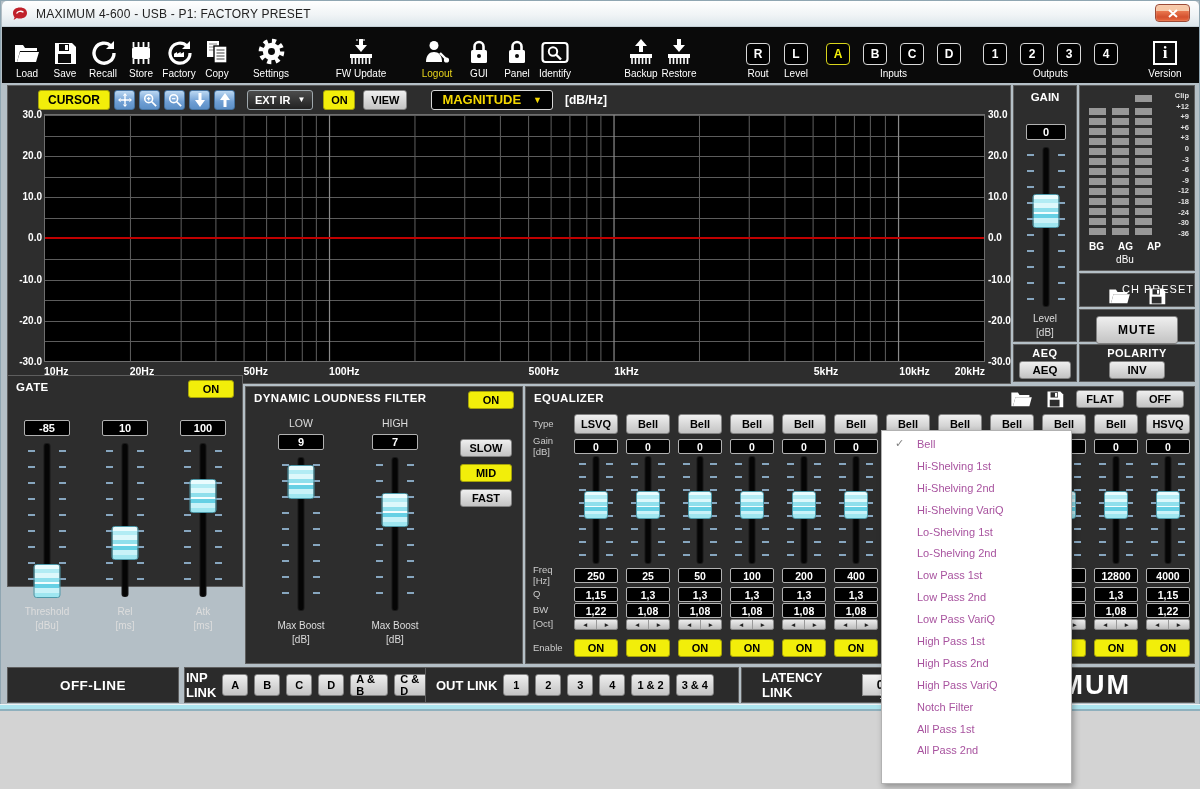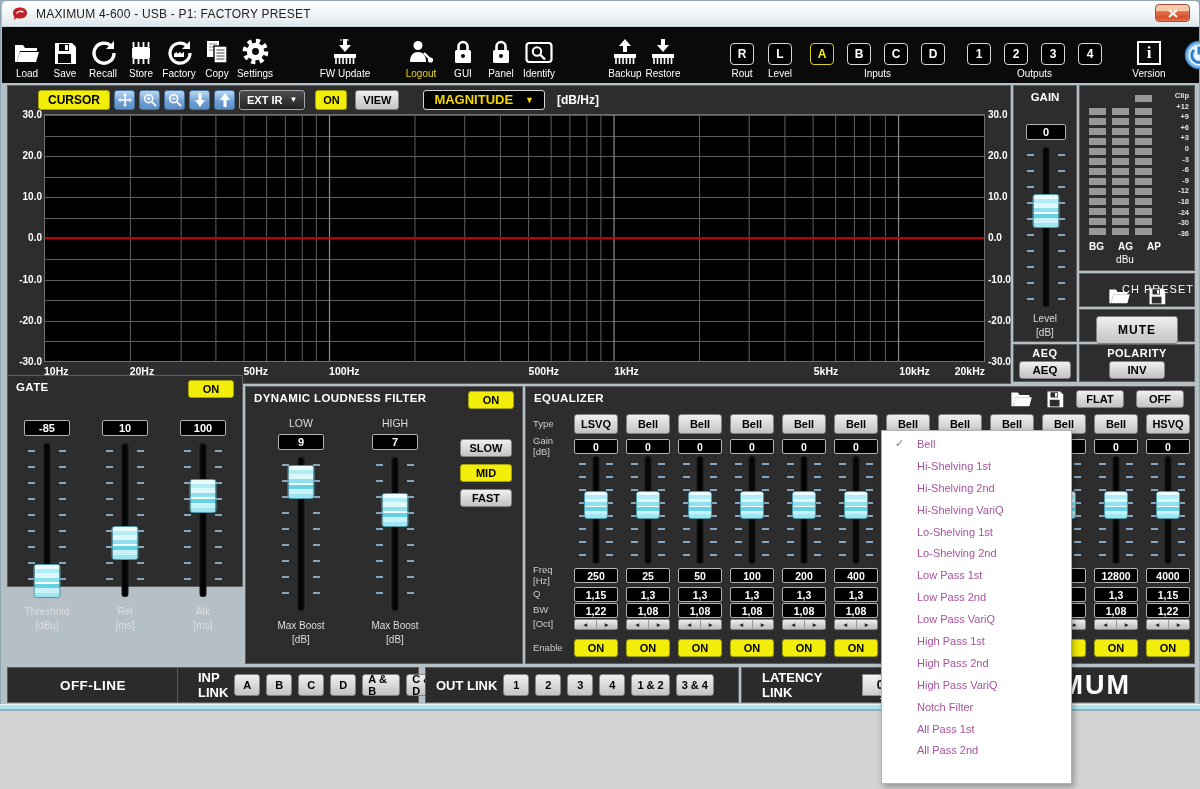--- a/index.html
+++ b/index.html
@@ -24,21 +24,21 @@
   .panel{position:absolute;background:#2d2d2d;border:1px solid #5e5e5e}
   .ptitle{position:absolute;left:8px;top:5px;color:#fff;font-weight:bold;font-size:11.5px;letter-spacing:.4px}
   .btn{background:linear-gradient(#efefef,#c3c3c3);border:1px solid #828282;border-radius:3px;color:#000;font-weight:bold;font-size:11px;display:flex;align-items:center;justify-content:center}
   .btn.yellow{background:#f2ee0a;border-color:#a5a20a}
   .onbtn{position:absolute;right:8px;top:4px;width:46px;height:18px}
   
   #graph{left:6px;top:84px;width:1004px;height:299px}
   .gcontrols{position:absolute;left:30px;top:3px;height:21px;display:flex;align-items:center;gap:4px}
   .cursorbtn{height:20px;padding:0 9px;font-size:12px}
   .bluebtn{width:21px;height:20px;border-radius:3px;border:1px solid #44719e;background:linear-gradient(#bcd8f2,#6f9fd4 60%,#5c8fc6);display:flex;align-items:center;justify-content:center}
-  .ddark{height:20px;background:linear-gradient(#4c4c4c,#222);border:1px solid #9fa8ad;border-radius:3px;color:#fff;font-weight:bold;font-size:11px;display:flex;align-items:center;gap:7px;padding:4px 7px;}
+  .ddark{height:20px;background:linear-gradient(#4c4c4c,#222);border:1px solid #9fa8ad;border-radius:3px;color:#fff;font-weight:bold;font-size:11px;display:flex;align-items:center;gap:7px;padding:4px 7px;margin-left:8px}
   .ddark .arr{font-size:8px}
   .viewbtn{width:44px;height:20px;font-size:11px;margin-left:4px}
   #magnitude{margin-left:20px;background:#000;border-color:#d8d8d8;color:#f5d800;font-size:13px;gap:12px;padding:0 10px}
   #magnitude .arr{color:#f5d800;font-size:9px}
   .unitlbl{color:#fff;font-weight:bold;font-size:12px;margin-left:8px}
   #plot{position:absolute;left:36px;top:28px;width:941px;height:248px;background:#000;border:1px solid #6e6e6e;background-image:repeating-linear-gradient(to bottom,#5c5c5c 0 1px,transparent 1px 20.58px)}
   #plot svg.grid{position:absolute;left:0;top:0;width:100%;height:100%}
   .zeroline{position:absolute;left:0;right:0;top:calc(50% - 1px);height:2px;background:#c00000}
   .ylabels{position:absolute;top:23px;height:258px;width:32px;display:flex;flex-direction:column;justify-content:space-between;color:#fff;font-weight:bold;font-size:10px}
   .ylabels.left{left:2px;text-align:right}
@@ -115,21 +115,21 @@
   .band .btn.type{width:44px;height:20px;margin:0 auto}
   .band .valbox{width:44px;height:15px;font-size:10.5px}
   .band .fader{height:106px}
   .spin{width:44px;height:11px;background:linear-gradient(#ececec,#bdbdbd);border:1px solid #888;border-radius:2px;display:flex}
   .spin span{flex:1;display:flex;align-items:center;justify-content:center;font-size:6.5px;color:#222}
   .spin span:first-child{border-right:1px solid #999}
   .band .btn.en{width:44px;height:18px;margin:0 auto}
   
   .bbp{position:absolute;top:666px;height:36px;background:#2b2b2b;border:1px solid #5e5e5e;display:flex;align-items:center;color:#fff;font-weight:bold}
   #bb-off{left:6px;width:172px;justify-content:center;font-size:13.5px;letter-spacing:.5px}
-  #bb-inp{left:176px;width:242px;padding:0 20px;font-size:13px}
+  #bb-inp{left:183px;width:242px;padding:0 1px;font-size:13px}
   #bb-out{left:424px;width:314px;padding:0 10px;font-size:13px}
   #bb-lat{left:740px;width:178px;padding:0 20px;font-size:13px}
   #bb-brand{left:920px;width:274px;justify-content:center;font-size:27px;letter-spacing:2px}
   .linkbtn{height:22px;min-width:26px;padding:0 5px;margin-left:6px;font-size:11px}
   .linkbtn.wide{min-width:38px}
   .latval{width:40px;height:22px;margin-left:16px;background:linear-gradient(#f4f4f4,#cdcdcd);border:1px solid #8a8a8a;color:#000;font-size:12px;display:flex;align-items:center;justify-content:center;font-weight:bold}
   .latsub{position:absolute;right:34px;bottom:1px;color:#fff;font-size:8px;font-weight:bold}
   
   .menu{position:absolute;left:881px;top:430px;width:191px;height:354px;background:#fff;border:1px solid #b2b2b2;box-shadow:2px 3px 6px rgba(0,0,0,.3);z-index:60;padding-top:2px}
   .menu-item{height:21.9px;display:flex;align-items:center;font-size:11px;color:#a8539f}
@@ -211,21 +211,21 @@
       <span>
           <svg width="24" height="25" viewBox="0 0 24 25">
             <rect x="2" y="1" width="12" height="16" fill="#fff"></rect>
             <path d="M4 4h8M4 7h8M4 10h8" stroke="#888" stroke-width="1.2"></path>
             <rect x="9" y="6" width="13" height="17" fill="#fff" stroke="#0a0a0a" stroke-width="1.4"></rect>
             <path d="M11.5 10h8M11.5 13h8M11.5 16h8M11.5 19h8" stroke="#444" stroke-width="1.2"></path>
           </svg>
         </span>
       <span class="lbl">Copy</span>
     </div>
-    <div class="tb" style="margin-left:0">
+    <div class="tb" style="margin-left:16px">
       <span>
           <svg width="27" height="27" viewBox="0 0 28 28">
             <circle cx="14" cy="14" r="9" fill="#fff"></circle>
             <circle cx="14" cy="14" r="10.8" fill="none" stroke="#fff" stroke-width="5" stroke-dasharray="4.2 4.3"></circle>
             <circle cx="14" cy="14" r="3.6" fill="#0a0a0a"></circle>
           </svg>
         </span>
       <span class="lbl">Settings</span>
     </div>
     <div class="tb" style="margin-left:44px;min-width:54px">

